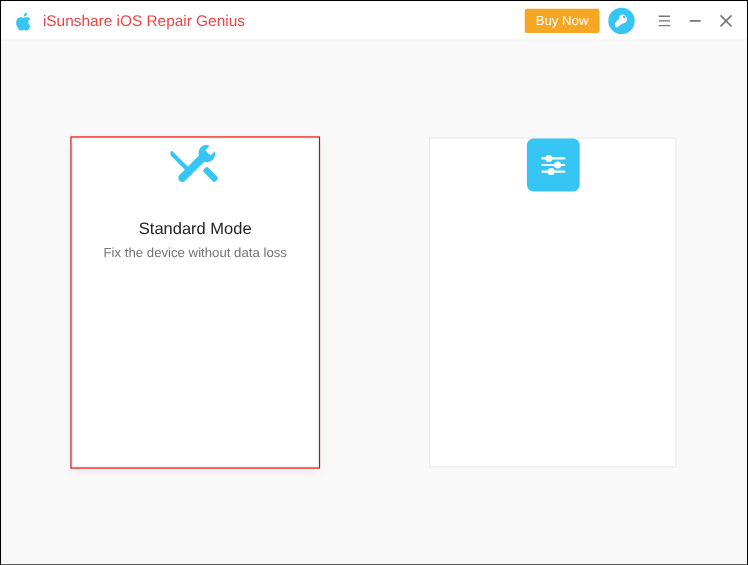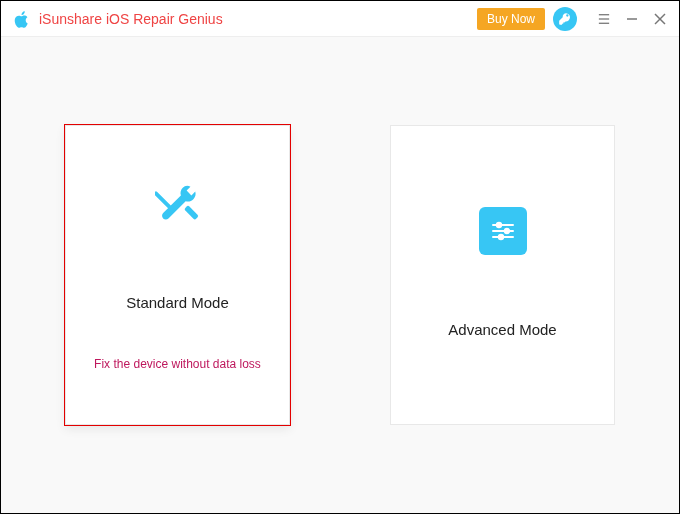--- a/index.html
+++ b/index.html
@@ -71,24 +71,22 @@
     gap: 100px;
   }
   .card {
     width: 225px;
     height: 300px;
     background: #fff;
     border: 1px solid #e8e8e8;
     display: flex;
     flex-direction: column;
     align-items: center;
-    justify-content: center;
     cursor: pointer;
     position: relative;
-    gap: 40px;
   }
   .card.selected {
     outline: 1px solid #e30000;
     box-shadow: 0 4px 10px rgba(0,0,0,0.08);
   }
   .card-icon {
     width: 48px; height: 48px;
     margin-bottom: 26px;
     display: flex; align-items: center; justify-content: center;
   }
@@ -98,21 +96,21 @@
     border-radius: 6px;
   }
   .card-icon.square svg { width: 28px; height: 28px; }
   .card-title {
     font-size: 15px;
     color: #222;
     margin-bottom: 6px;
   }
   .card-sub {
     font-size: 12px;
-    color: #be185d;
+    color: #737373;
     text-align: center;
     padding: 0 10px;
   }
 </style>
 </head>
 <body>
 
 <div class="titlebar">
   <span class="logo">
     <svg viewBox="0 0 24 24">
@@ -169,16 +167,15 @@
         <g stroke="#fff" stroke-width="2" stroke-linecap="round" fill="none">
           <line x1="4" y1="8" x2="24" y2="8"></line>
           <circle cx="10" cy="8" r="2.2" fill="#fff"></circle>
           <line x1="4" y1="14" x2="24" y2="14"></line>
           <circle cx="18" cy="14" r="2.2" fill="#fff"></circle>
           <line x1="4" y1="20" x2="24" y2="20"></line>
           <circle cx="12" cy="20" r="2.2" fill="#fff"></circle>
         </g>
       </svg>
     </span>
-    <div class="card-title">Advanced Mode</div>
   </div>
 
 </div>
 
 </body></html>

